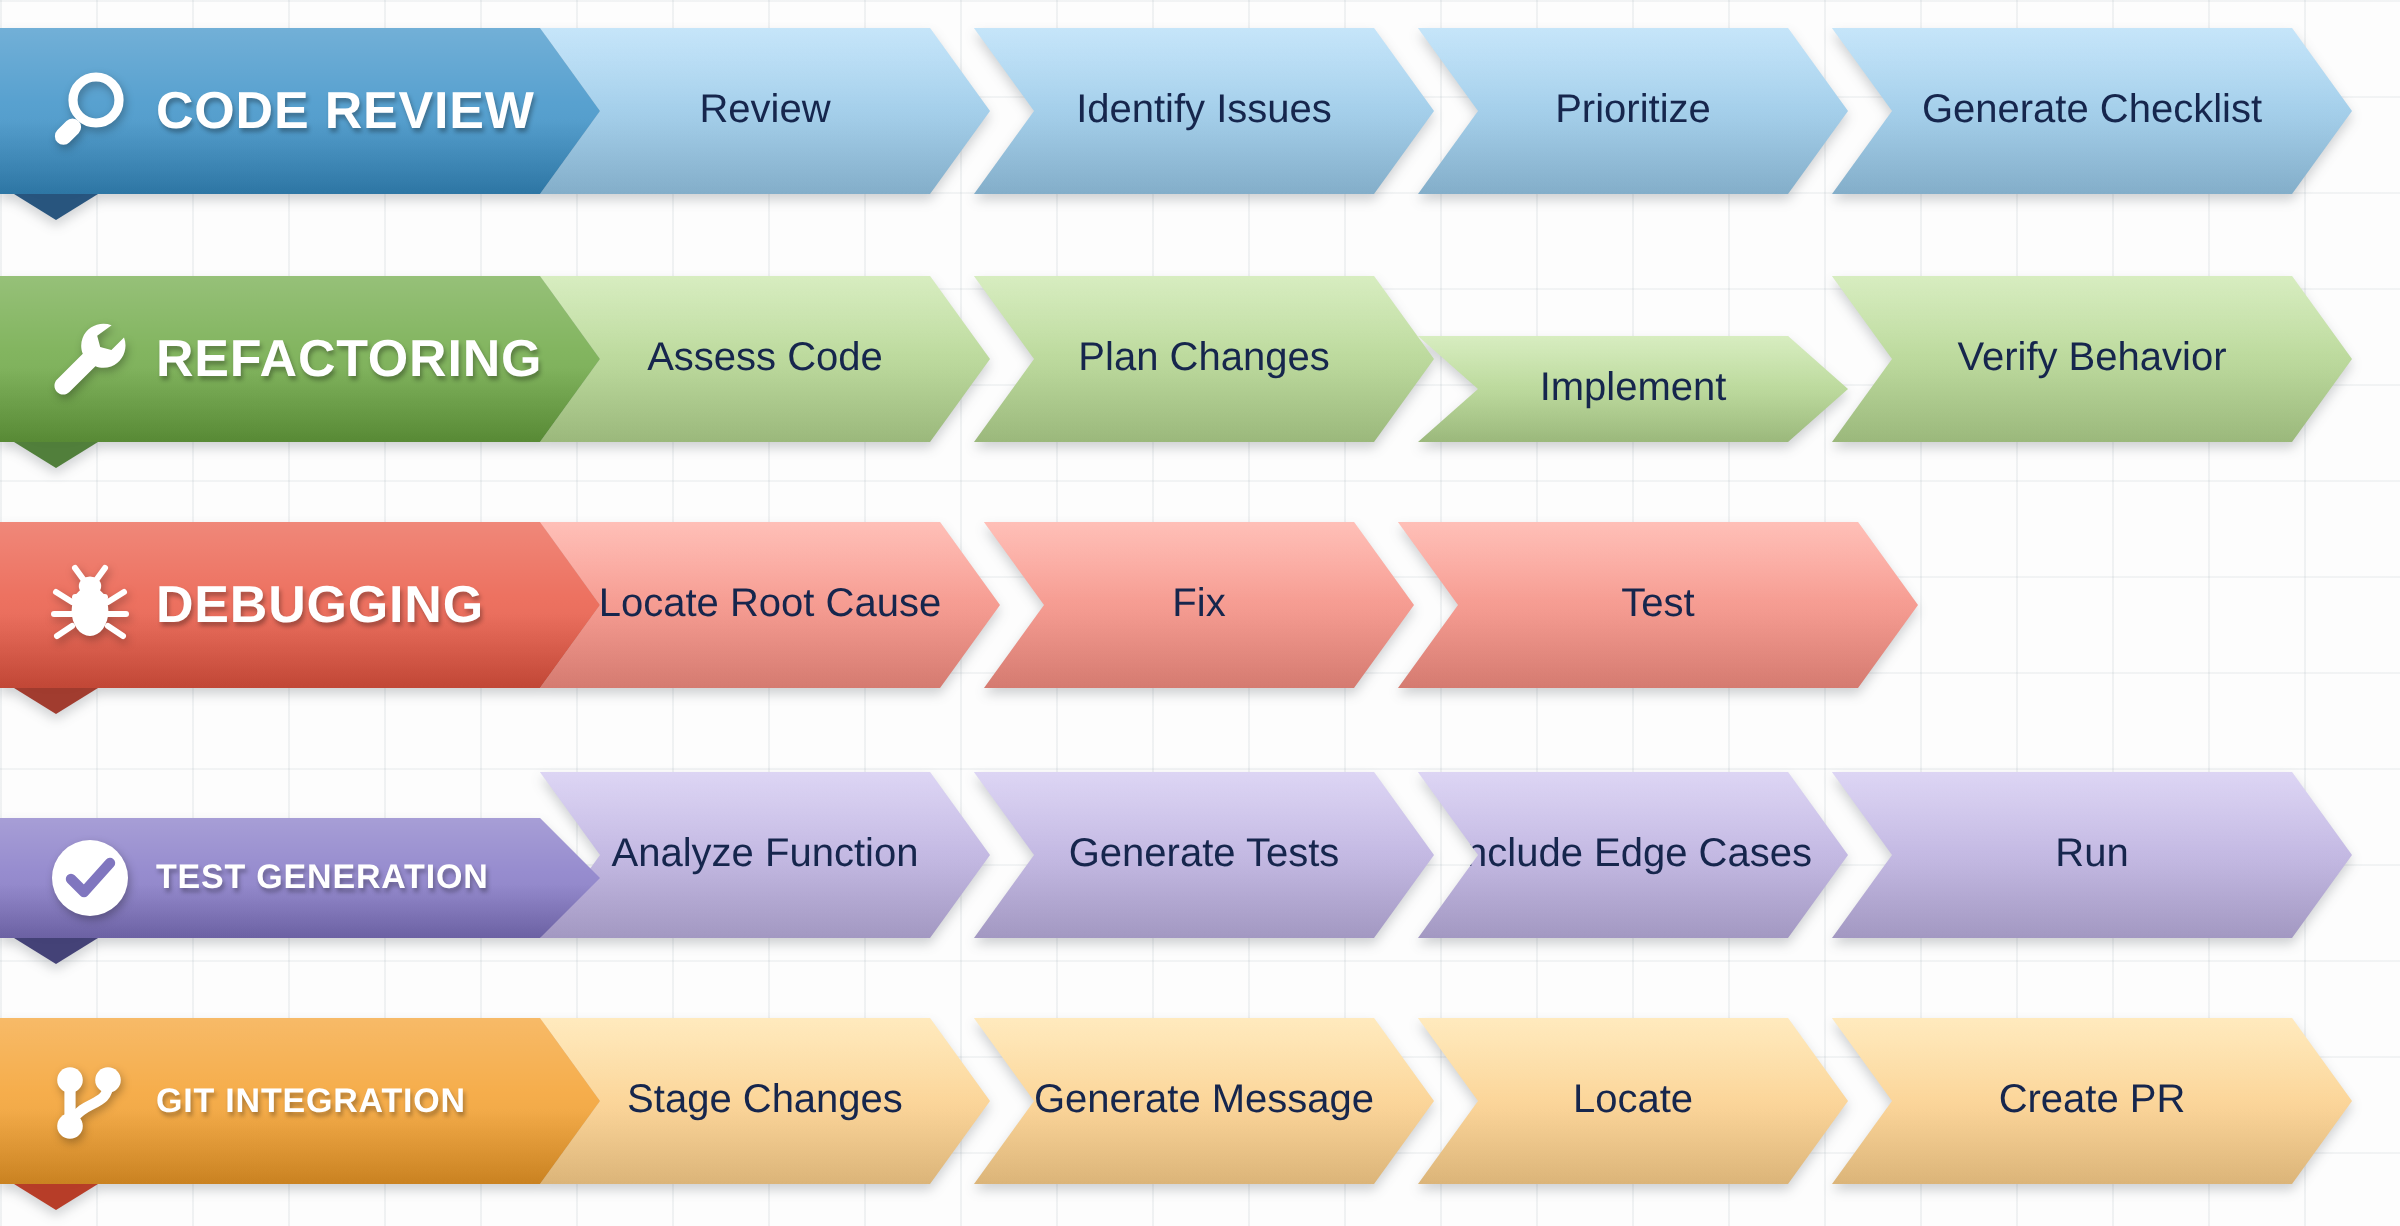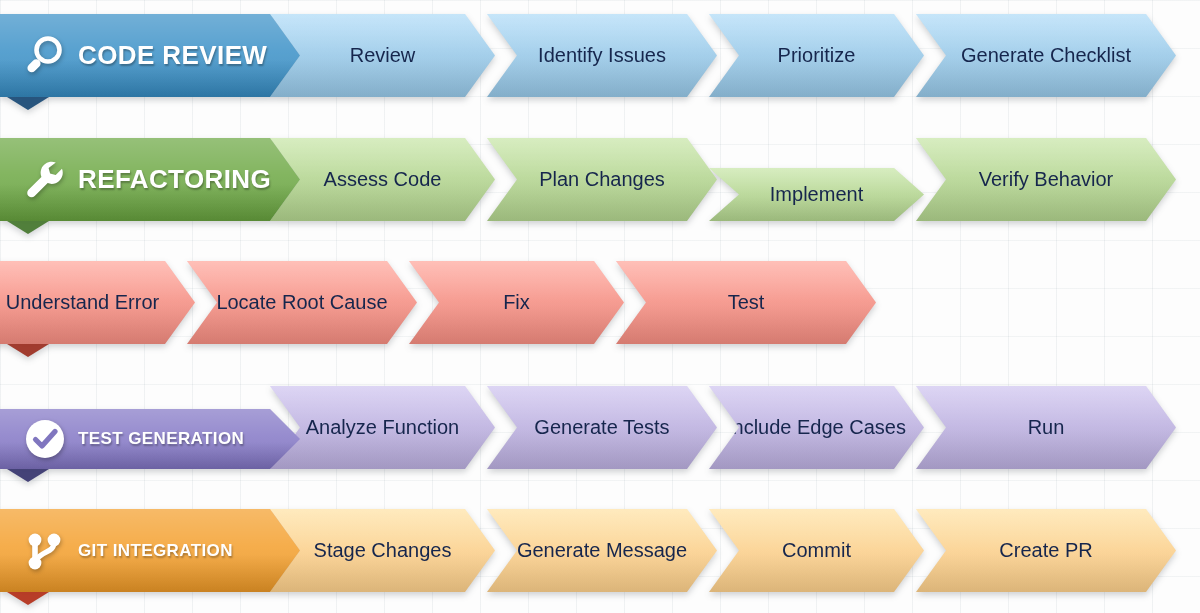--- a/index.html
+++ b/index.html
@@ -190,24 +190,42 @@
         <div class="step" style="flex: 0 0 215px; background: linear-gradient(rgb(198, 229, 165) 0%, rgb(183, 214, 150) 55%, rgb(163, 194, 130) 100%); margin-top: 30px;">
           <span class="step-label">Implement</span>
         </div>
         <div class="step" style="flex: 0 0 260px; background: linear-gradient(rgb(198, 229, 165) 0%, rgb(183, 214, 150) 55%, rgb(163, 194, 130) 100%);">
           <span class="step-label">Verify Behavior</span>
         </div>
       </div>
     </div>
     <div class="row" style="top: 261px;">
       <div class="fold" style="border-top-color: rgb(158, 52, 38);"></div>
-      <div class="steps">
-        <div class="step" style="flex: 0 0 225px; background: linear-gradient(rgb(255, 164, 153) 0%, rgb(244, 149, 138) 55%, rgb(224, 129, 118) 100%);">
-          <span class="step-label">Understand Error</span>
-        </div>
+      <div class="head" style="background: linear-gradient(rgb(236, 106, 88) 0%, rgb(236, 106, 88) 55%, rgb(205, 75, 57) 100%);">
+        <span class="head-icon">
+          <svg width="46" height="46" viewBox="0 0 46 46">
+        <ellipse cx="23" cy="25.5" rx="9.2" ry="12.5" fill="#ffffff"></ellipse>
+        <ellipse cx="23" cy="13" rx="5.6" ry="4.8" fill="#ffffff"></ellipse>
+        <rect x="21.2" y="14" width="3.6" height="8" fill="#ffffff"></rect>
+        <rect x="14" y="17" width="18" height="3.4" rx="1.7" fill="#ffffff"></rect>
+        <g stroke="#fff" stroke-width="3" stroke-linecap="round" fill="none">
+          <path d="M14 21 L6 16"></path>
+              <path d="M14 27 L5 27"></path>
+              <path d="M14 33 L6.5 38"></path>
+          <path d="M32 21 L40 16"></path>
+              <path d="M32 27 L41 27"></path>
+              <path d="M32 33 L39.5 38"></path>
+          <path d="M19.5 9.5 L15.5 4"></path>
+              <path d="M26.5 9.5 L30.5 4"></path>
+        </g>
+      </svg>
+        </span>
+        <span class="head-label">DEBUGGING</span>
+      </div>
+      <div class="steps">
         <div class="step" style="flex: 0 0 230px; background: linear-gradient(rgb(255, 164, 153) 0%, rgb(244, 149, 138) 55%, rgb(224, 129, 118) 100%);">
           <span class="step-label">Locate Root Cause</span>
         </div>
         <div class="step" style="flex: 0 0 215px; background: linear-gradient(rgb(255, 164, 153) 0%, rgb(244, 149, 138) 55%, rgb(224, 129, 118) 100%);">
           <span class="step-label">Fix</span>
         </div>
         <div class="step" style="flex: 0 0 260px; background: linear-gradient(rgb(255, 164, 153) 0%, rgb(244, 149, 138) 55%, rgb(224, 129, 118) 100%);">
           <span class="step-label">Test</span>
         </div>
       </div>
@@ -253,20 +271,20 @@
         <span class="head-label xs">GIT INTEGRATION</span>
       </div>
       <div class="steps">
         <div class="step" style="flex: 0 0 225px; background: linear-gradient(rgb(255, 225, 162) 0%, rgb(251, 210, 147) 55%, rgb(231, 190, 127) 100%);">
           <span class="step-label">Stage Changes</span>
         </div>
         <div class="step" style="flex: 0 0 230px; background: linear-gradient(rgb(255, 225, 162) 0%, rgb(251, 210, 147) 55%, rgb(231, 190, 127) 100%);">
           <span class="step-label">Generate Message</span>
         </div>
         <div class="step" style="flex: 0 0 215px; background: linear-gradient(rgb(255, 225, 162) 0%, rgb(251, 210, 147) 55%, rgb(231, 190, 127) 100%);">
-          <span class="step-label">Commit</span>
+          <span class="step-label">Locate</span>
         </div>
         <div class="step" style="flex: 0 0 260px; background: linear-gradient(rgb(255, 225, 162) 0%, rgb(251, 210, 147) 55%, rgb(231, 190, 127) 100%);">
           <span class="step-label">Create PR</span>
         </div>
       </div>
     </div>
   </div>
 
 </body></html>

